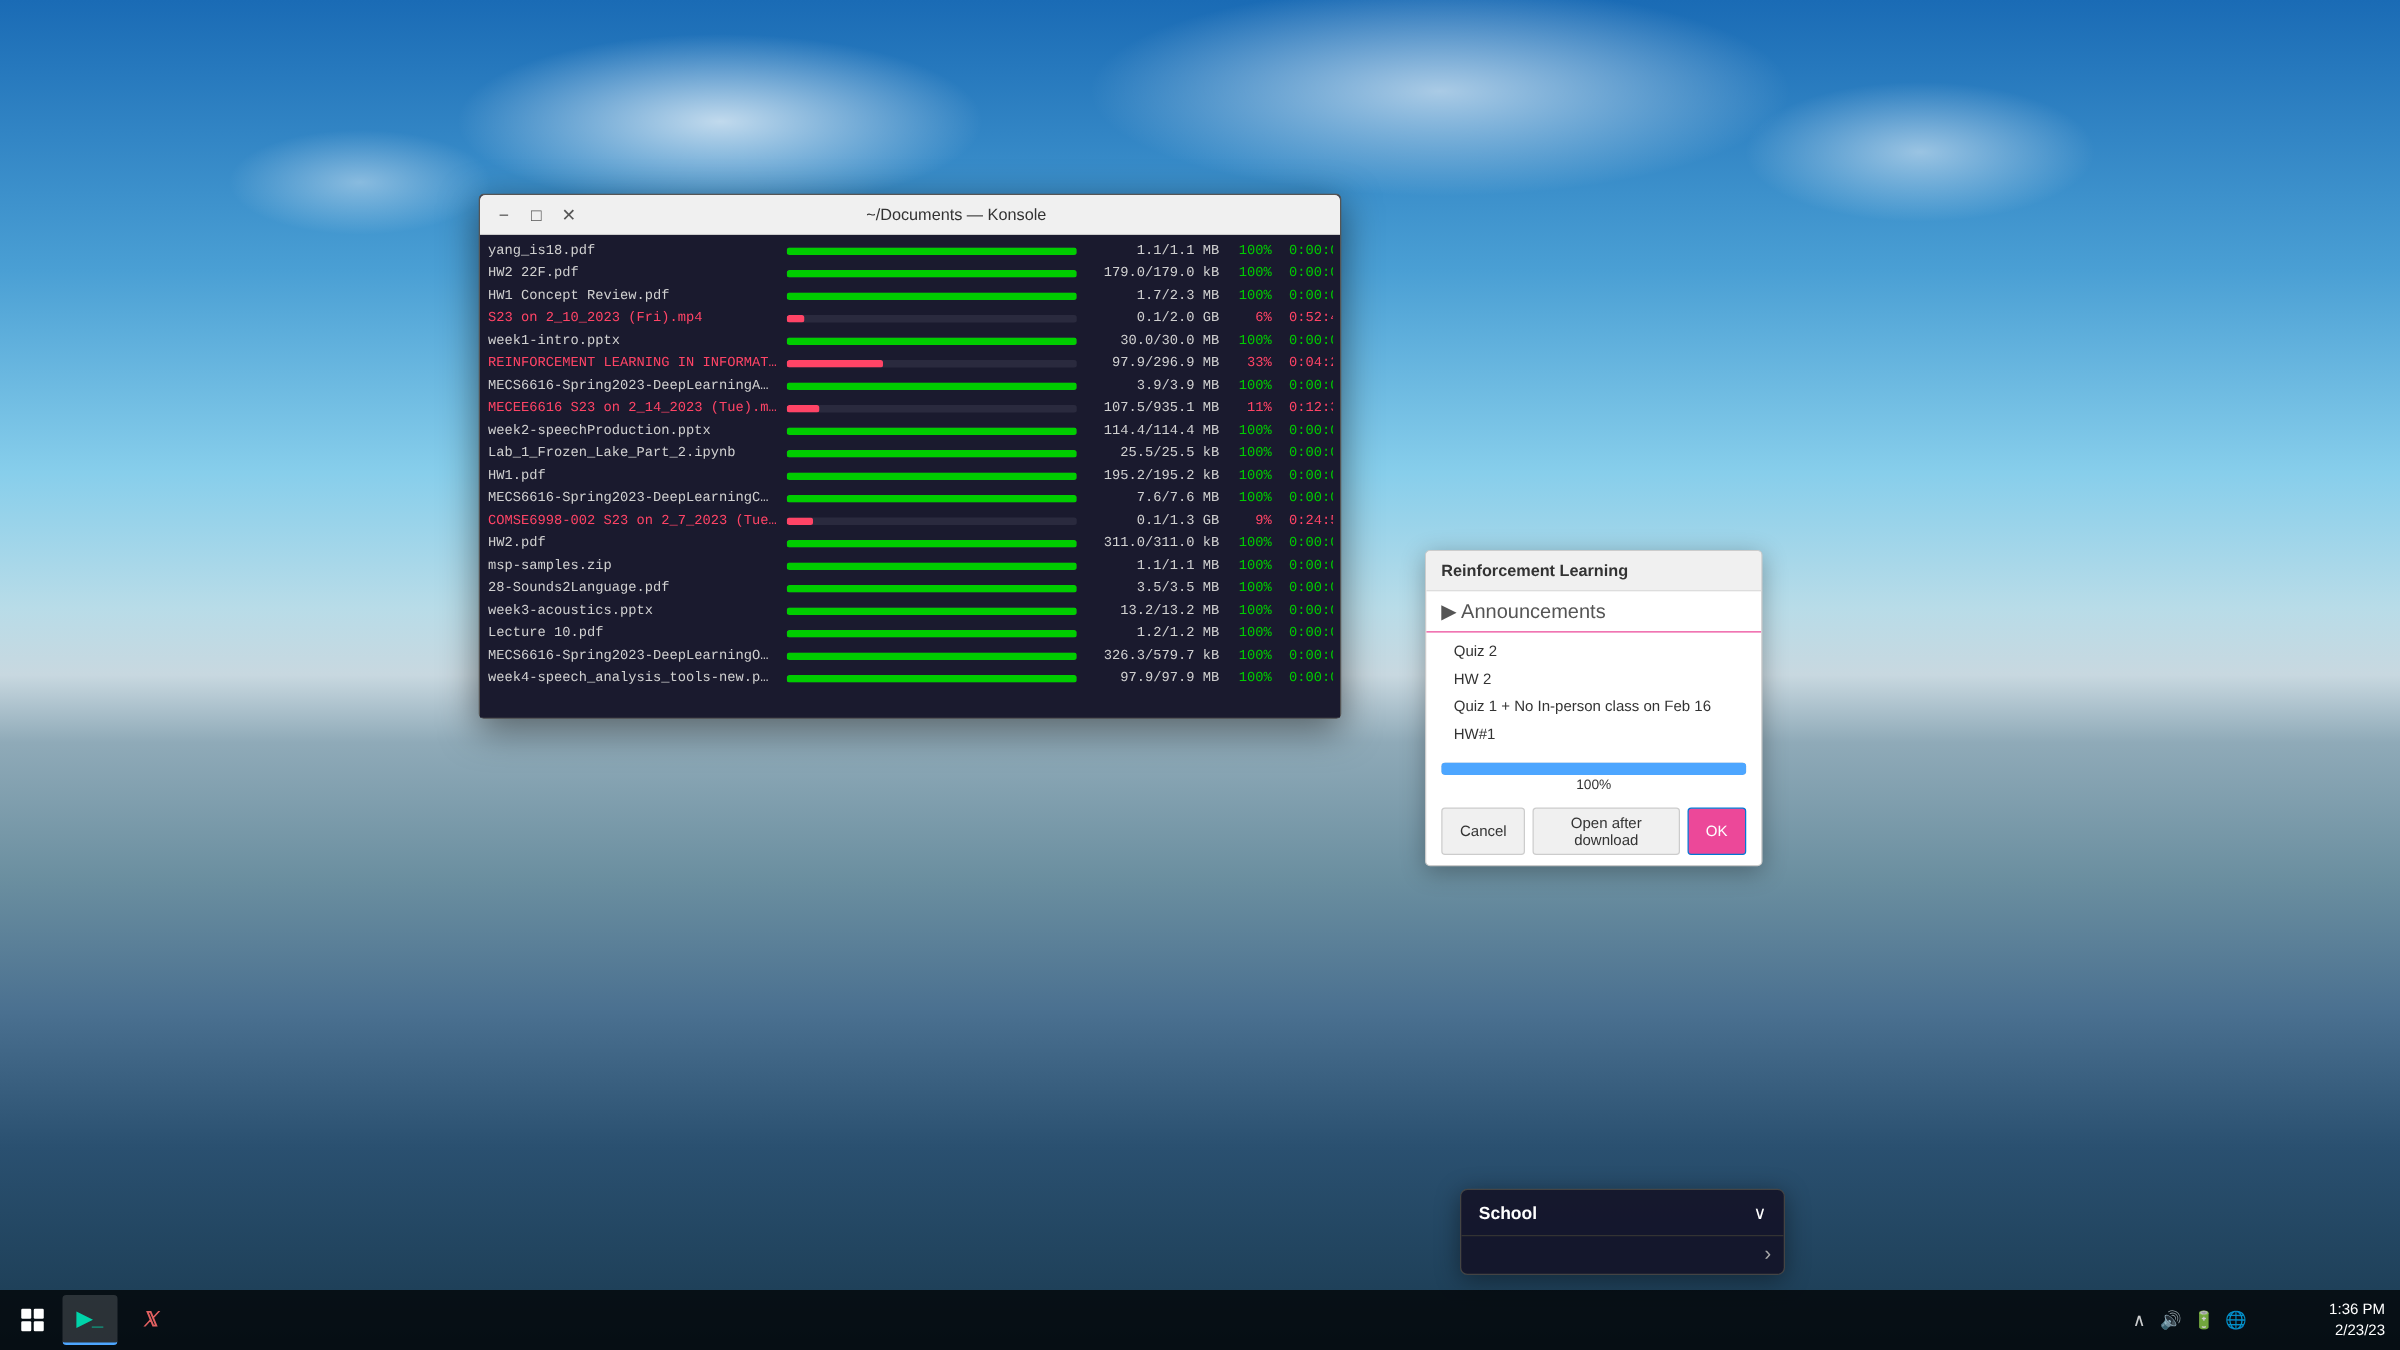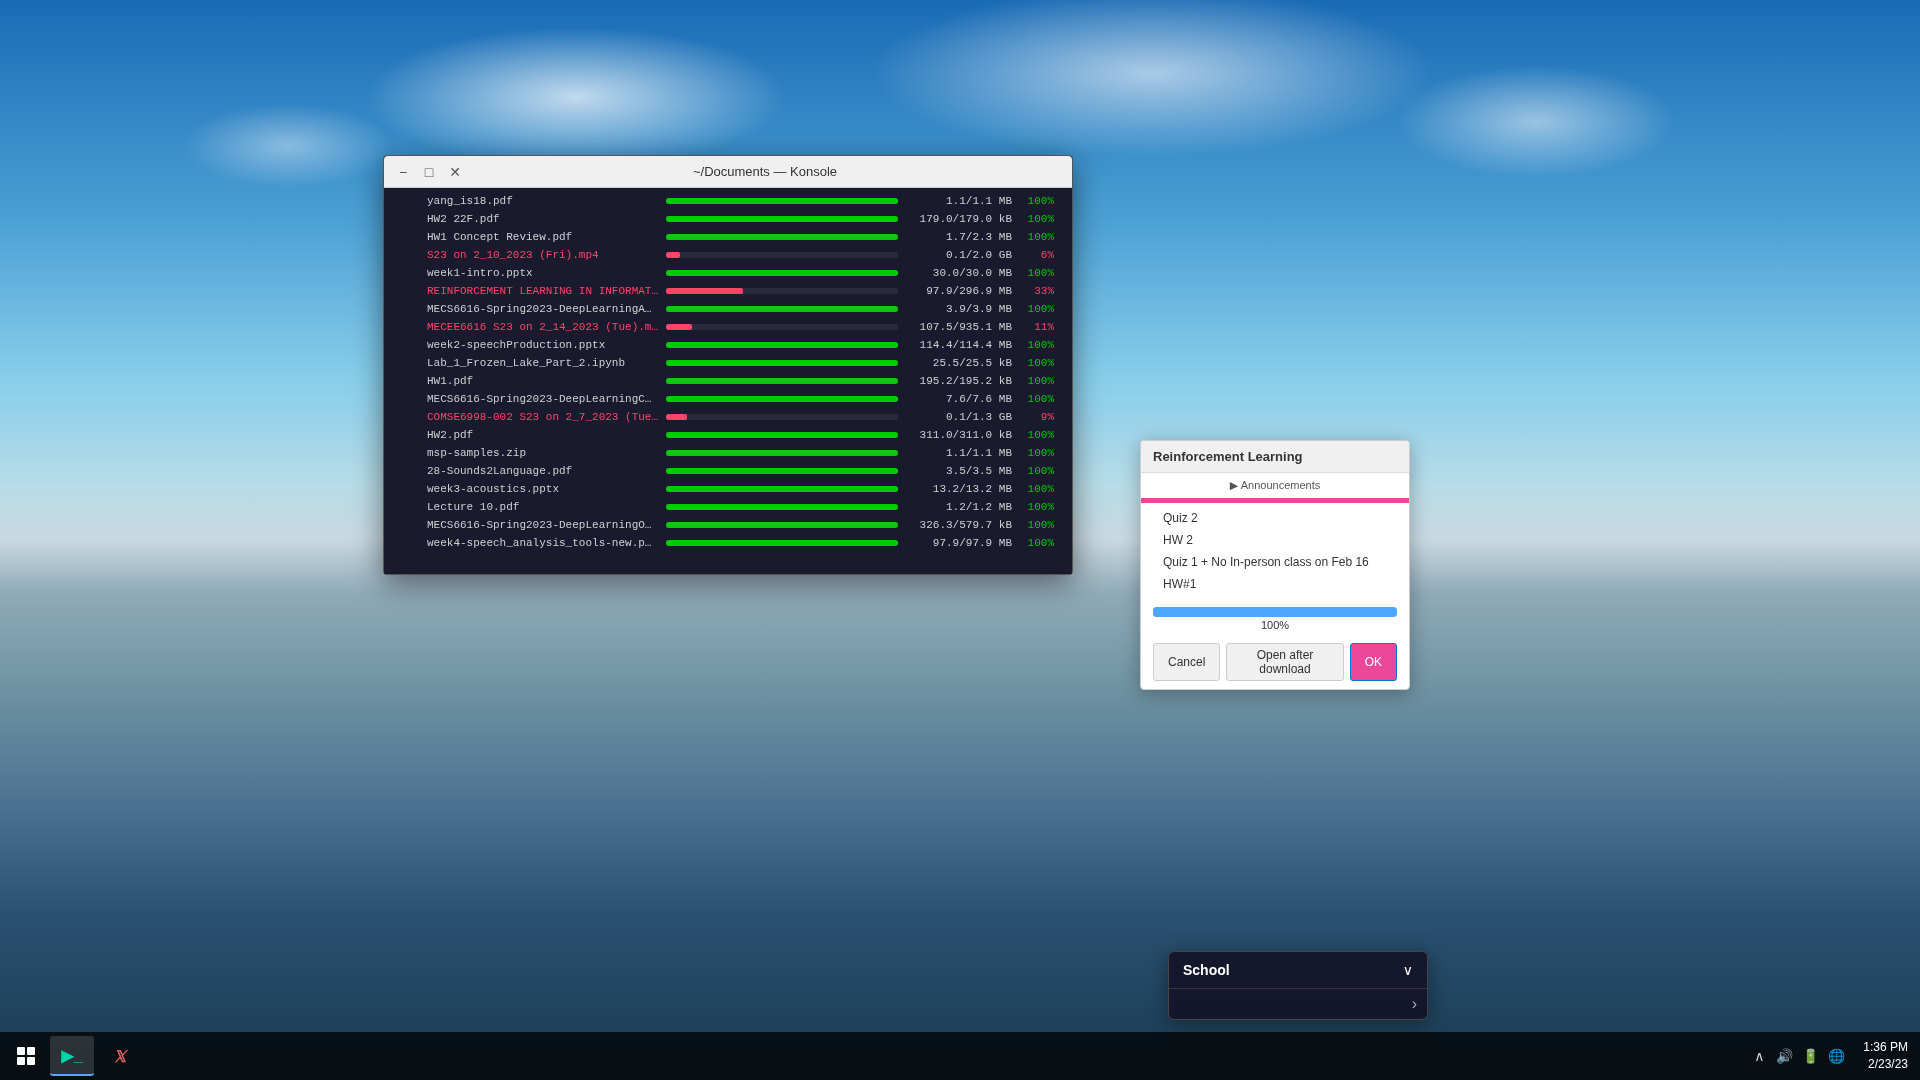--- a/index.html
+++ b/index.html
@@ -87,20 +87,21 @@
       color: rgba(255,255,255,0.8);
       font-size: 14px;
     }
 
     .taskbar-clock {
       color: white;
       font-size: 12px;
       text-align: right;
       padding: 0 8px;
       line-height: 1.4;
+      margin-left: 48px;
     }
 
     
     #konsole {
       position: absolute;
       top: 155px;
       left: 383px;
       width: 690px;
       height: 420px;
       background: #1a1a2e;
@@ -172,21 +173,20 @@
       flex: 1;
       background: #1a1a2e;
       overflow: hidden;
       padding: 4px 6px;
       position: relative;
     }
 
     .terminal-scroll {
       overflow-y: auto;
       height: 100%;
-      margin-left: 37px;
     }
 
     .terminal-scroll::-webkit-scrollbar { width: 12px; }
     .terminal-scroll::-webkit-scrollbar-track { background: #2a2a3e; }
     .terminal-scroll::-webkit-scrollbar-thumb { background: #555; }
 
     .file-row {
       display: flex;
       align-items: center;
       height: 18px;
@@ -267,24 +267,23 @@
       background: #f0f0f0;
       padding: 8px 12px;
       font-size: 13px;
       font-weight: 600;
       color: #333;
       border-bottom: 1px solid #ddd;
     }
 
     .rl-announcements {
       padding: 6px 12px;
-      font-size: 11px;
+      font-size: 16px;
       color: #555;
-      border-bottom: 5px solid #ec4899;
-      text-align: center;
+      border-bottom: 1px solid #ec4899;
     }
 
     .rl-announcements span { color: #555; }
 
     .rl-items {
       padding: 4px 0;
     }
 
     .rl-item {
       padding: 4px 22px;

